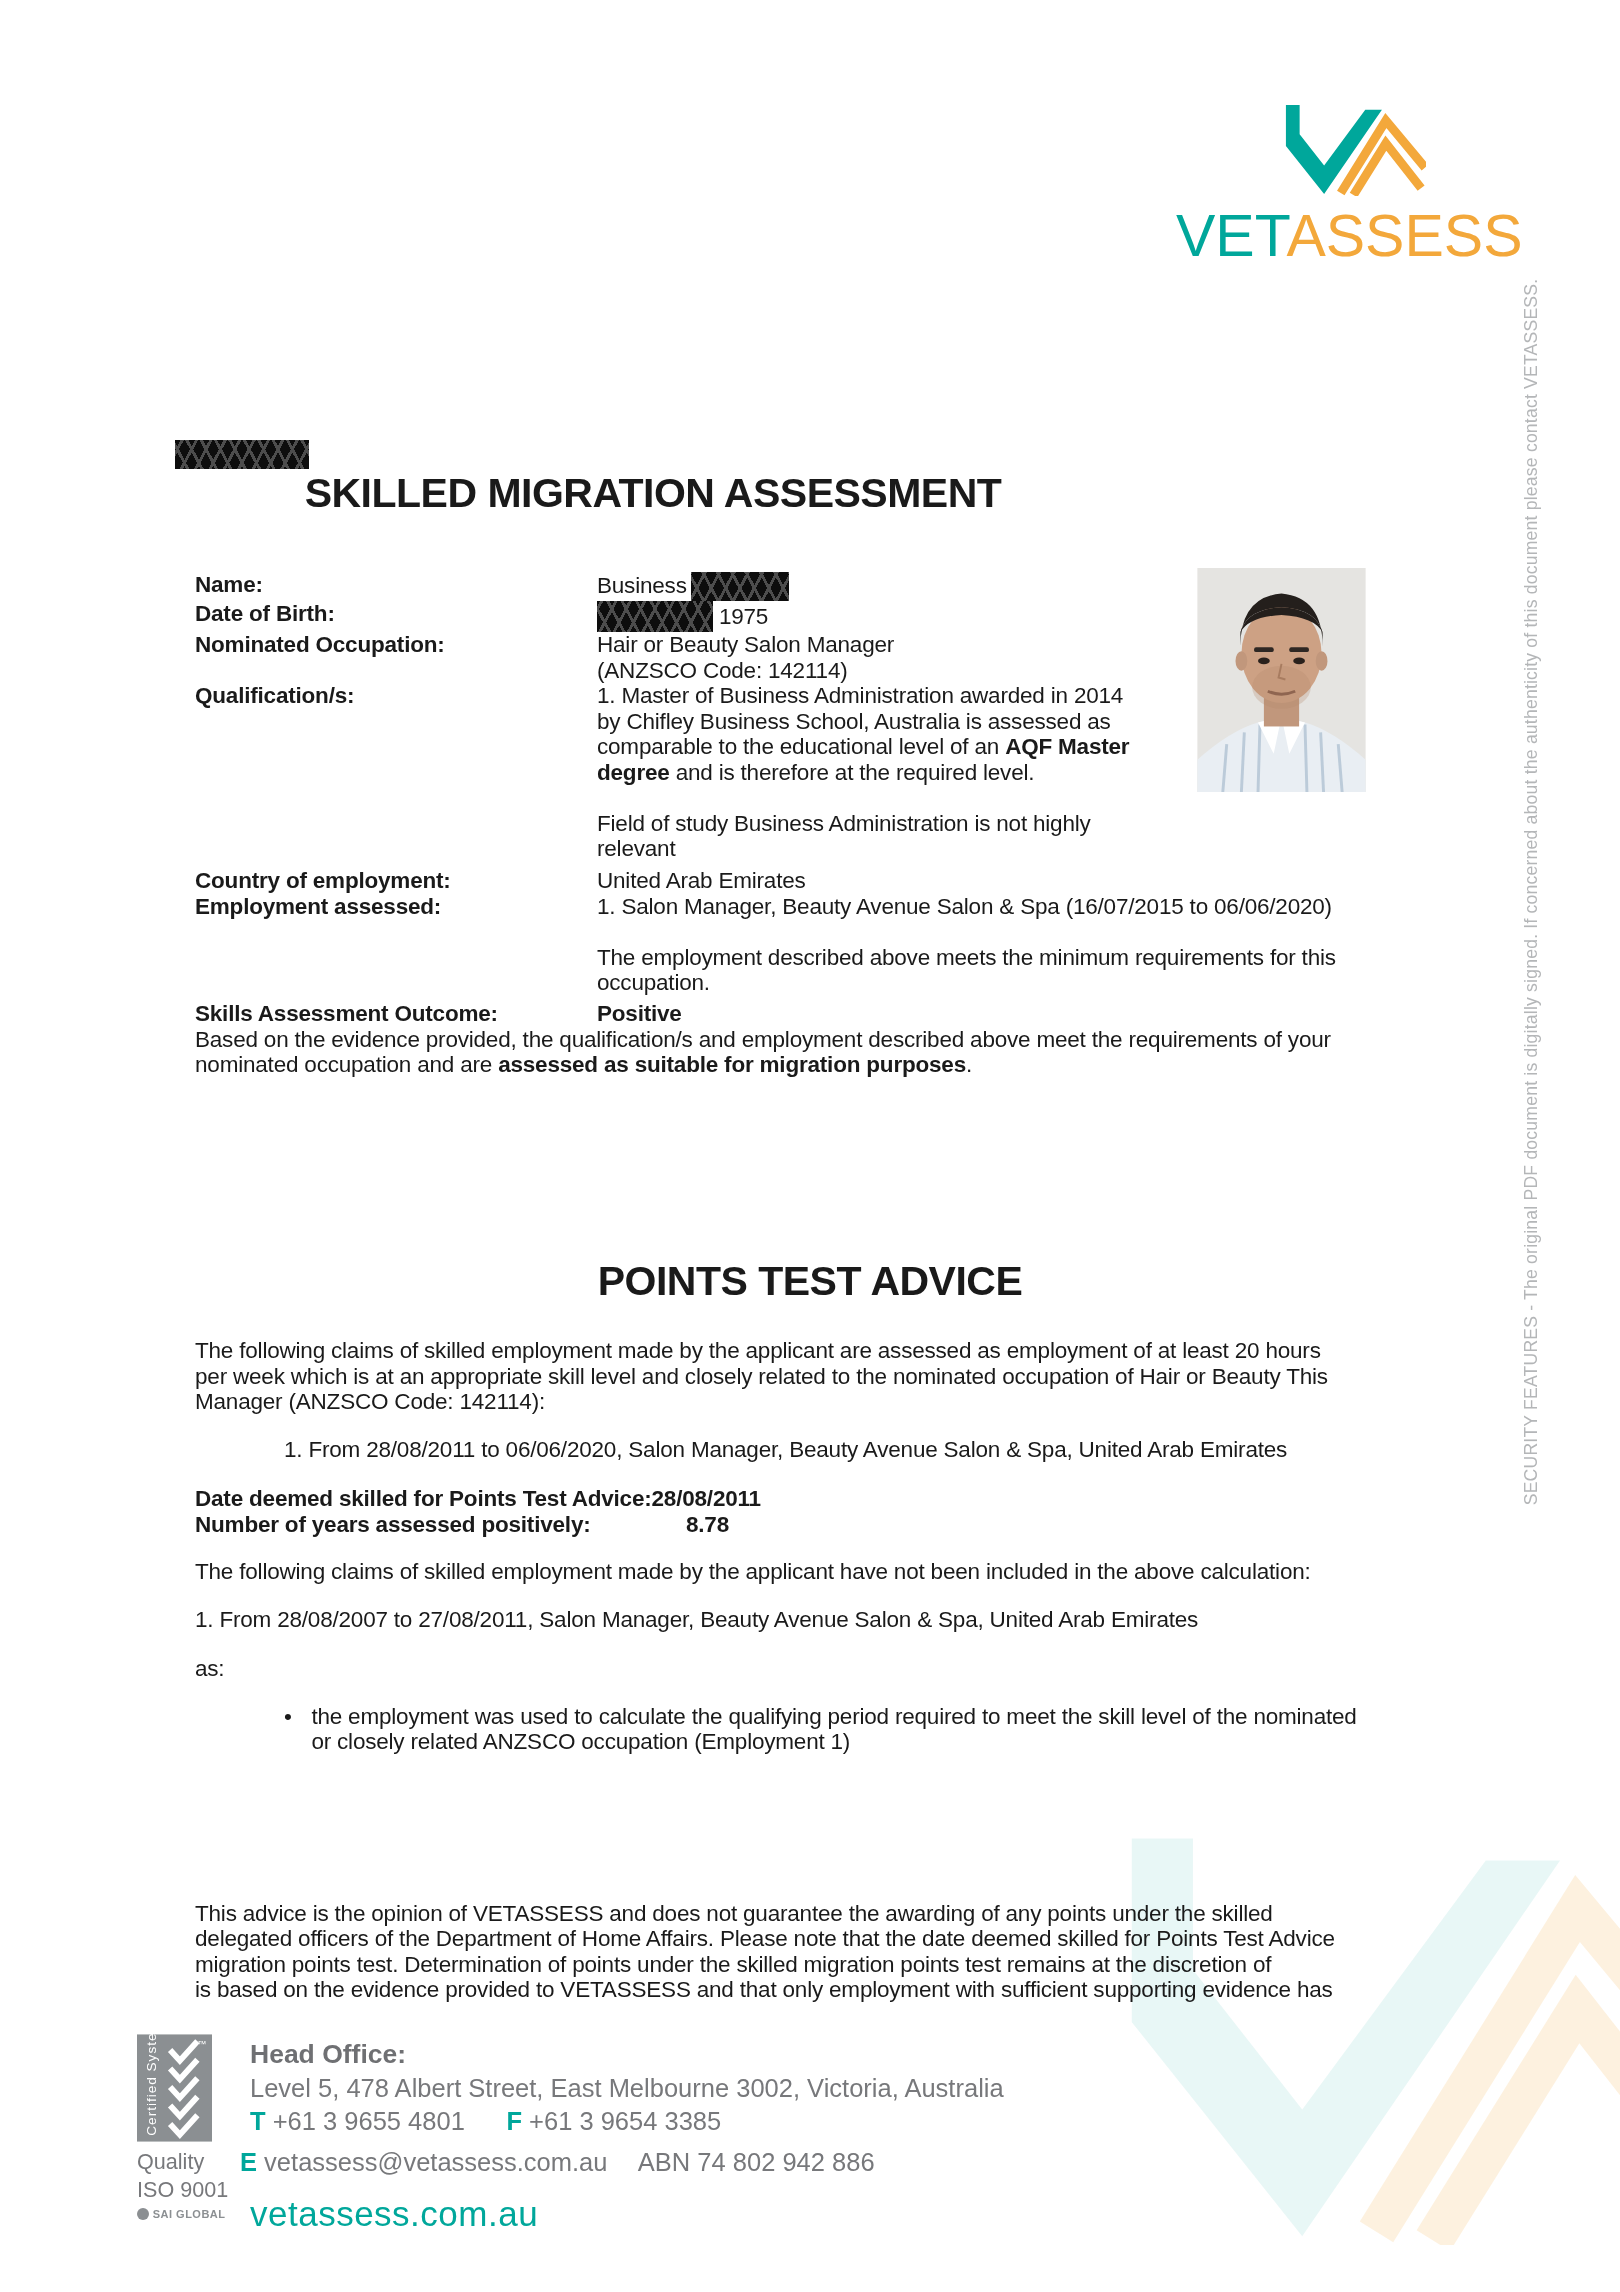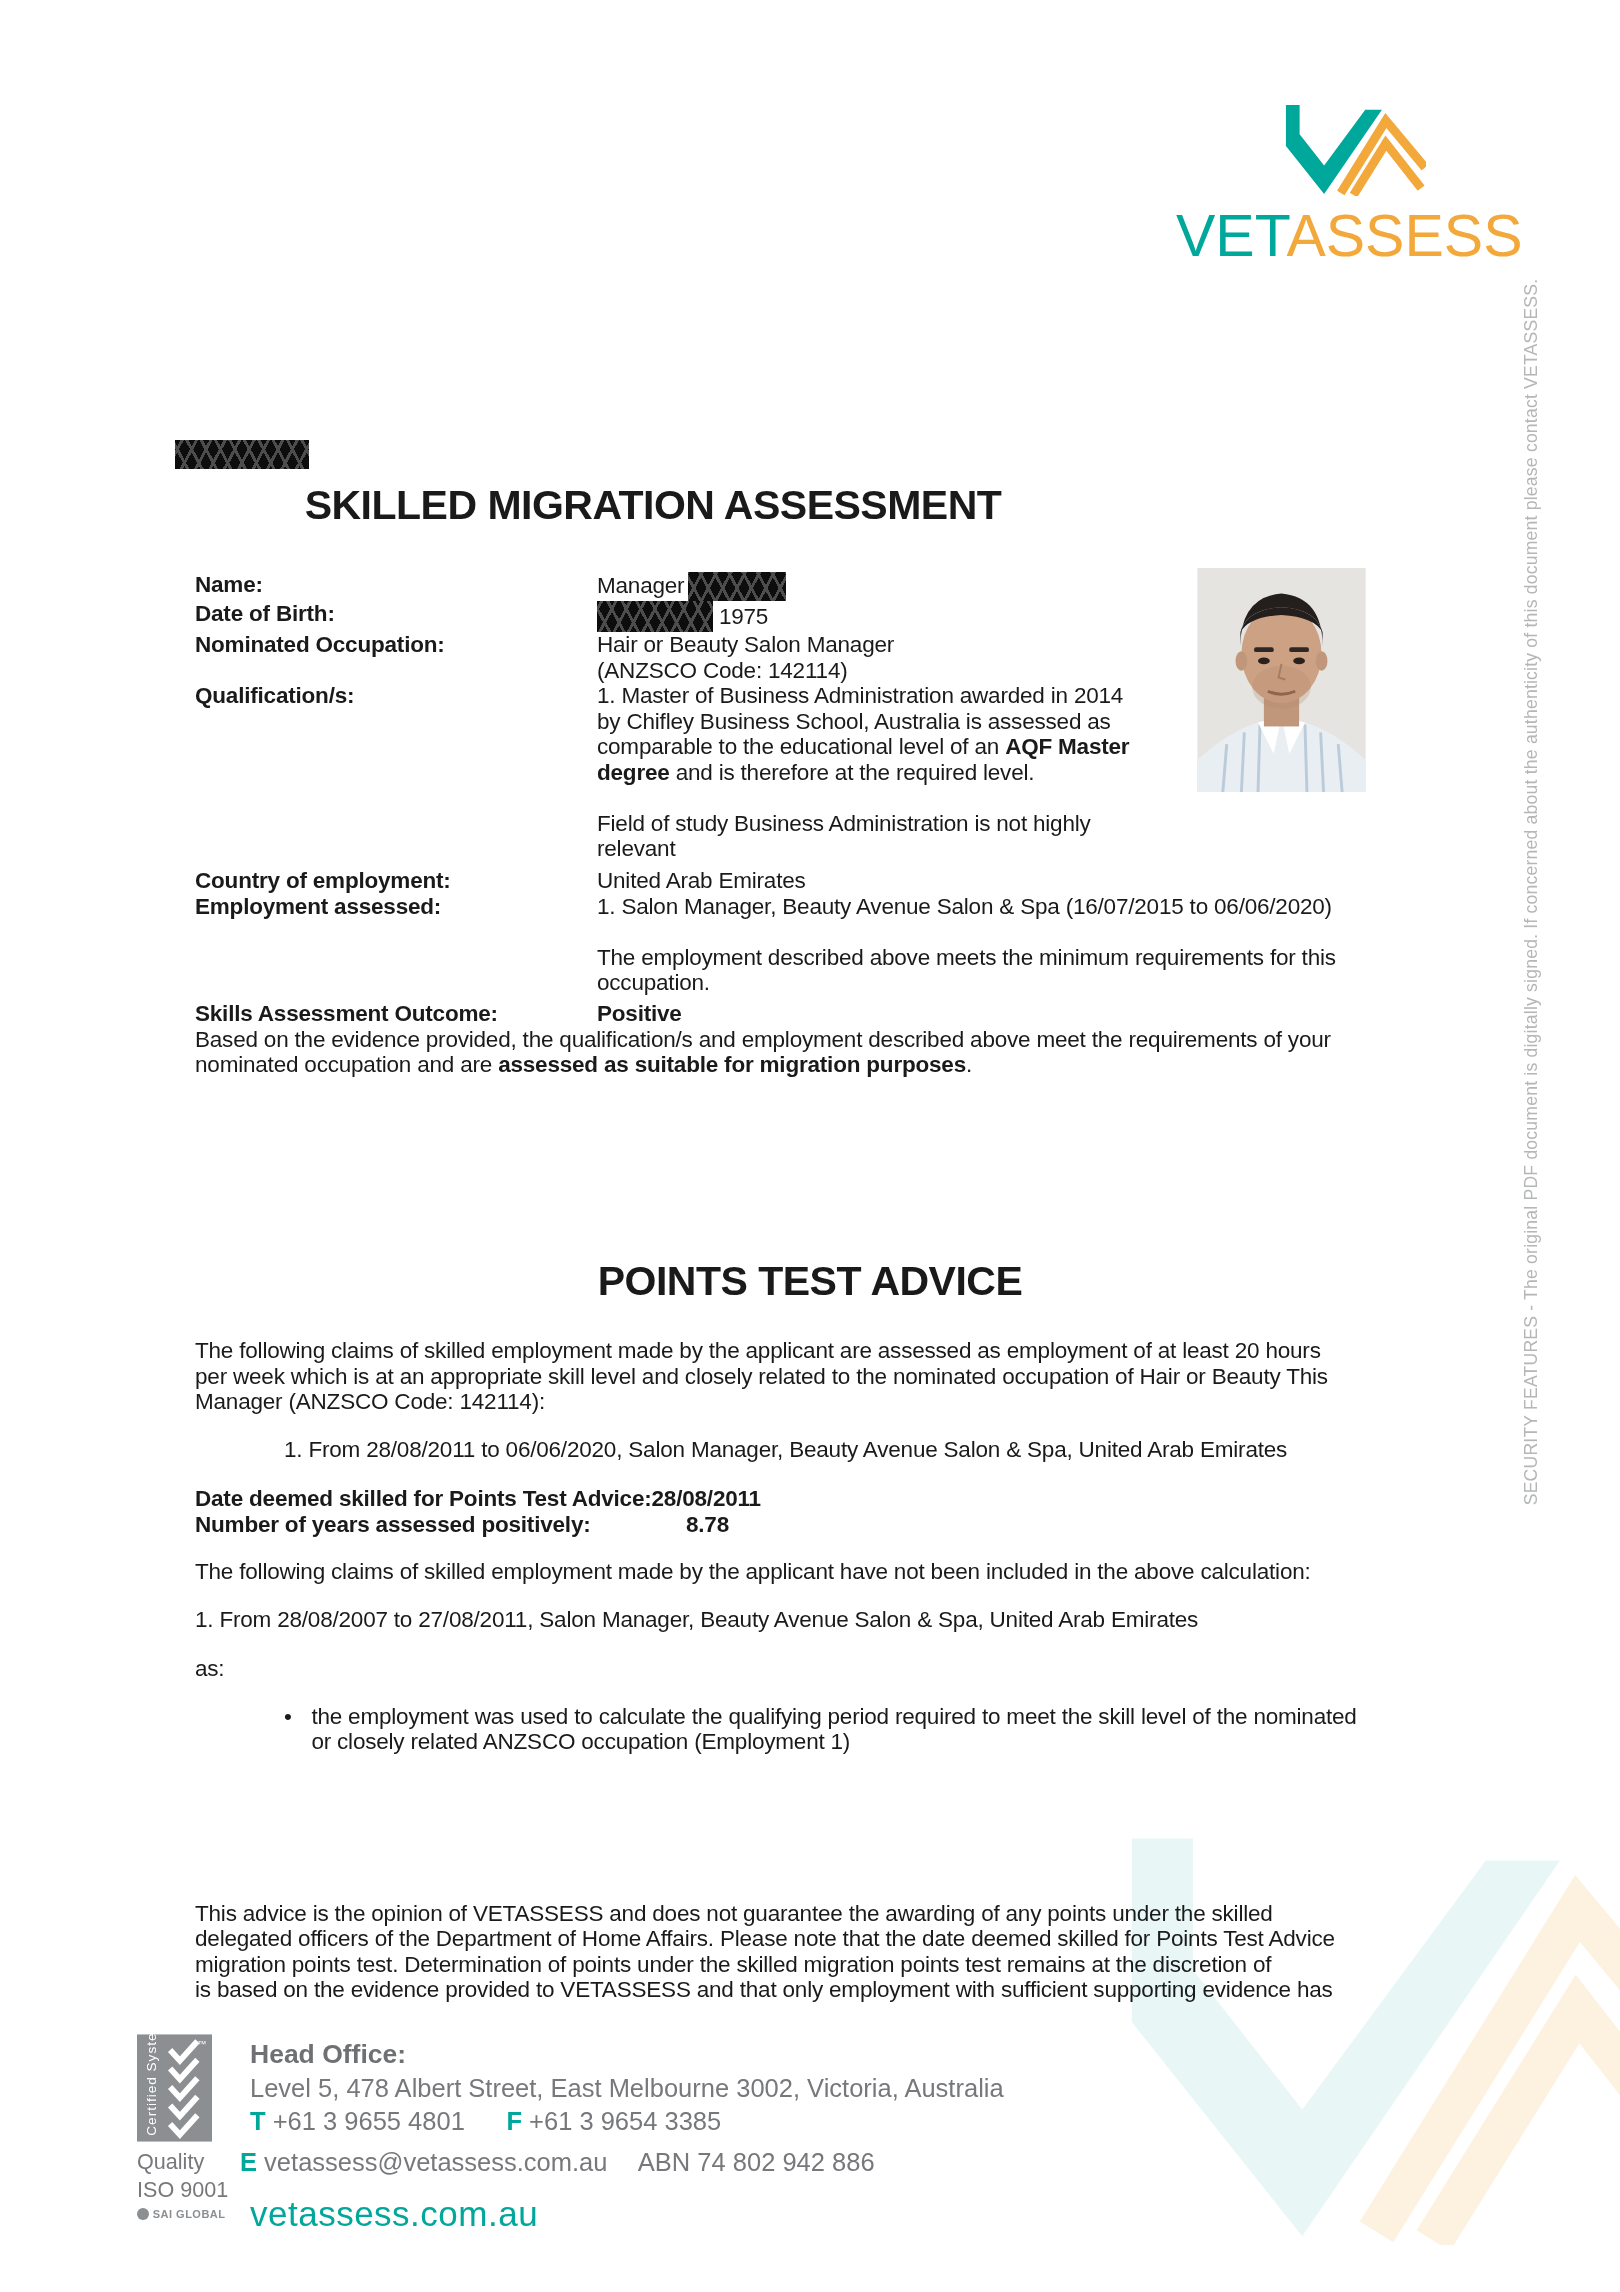--- a/index.html
+++ b/index.html
@@ -22,21 +22,21 @@
   
   .redact{
     background-color:#0d0d0d;
     background-image:
       repeating-linear-gradient(62deg,transparent 0 9.8px,#4d4d4d 9.8px 12.7px),
       repeating-linear-gradient(-62deg,transparent 0 9.8px,#4d4d4d 9.8px 12.7px);
   }
   .redact-top{position:absolute;left:175px;top:440px;width:134px;height:29px;}
   .redact-inline{display:inline-block;vertical-align:-7.8px;}
   
-  .doc-title{position:absolute;left:0;top:482px;width:1306px;text-align:center;
+  .doc-title{position:absolute;left:0;top:470px;width:1306px;text-align:center;
     font-size:41px;font-weight:bold;letter-spacing:-0.5px;}
   .pta-title{position:absolute;left:0;top:1258px;width:1620px;text-align:center;
     font-size:41px;font-weight:bold;letter-spacing:-0.5px;}
   
   .body-txt{font-size:22.5px;line-height:25.5px;letter-spacing:-0.2px;}
   .b{font-weight:bold;}
   .fields{position:absolute;left:195px;top:572px;width:1225px;}
   .frow{display:grid;grid-template-columns:402px 823px;}
   .flabel{font-weight:bold;}
   .spacer26{height:25.5px;}
@@ -117,21 +117,21 @@
     <rect x="94" y="81" width="20" height="5" rx="2" fill="#2e2723"></rect>
     <ellipse cx="68" cy="95" rx="6" ry="3.5" fill="#2a211c"></ellipse>
     <ellipse cx="104" cy="95" rx="6" ry="3.5" fill="#2a211c"></ellipse>
     <path d="M86 98 L83 112 L90 114" fill="none" stroke="#a87c60" stroke-width="2"></path>
     <path d="M72 126 Q86 132 100 126" fill="none" stroke="#8f6550" stroke-width="3"></path>
   </svg>
 
   <div class="fields body-txt">
     <div class="frow">
       <div class="flabel">Name:</div>
-      <div><span>Manager</span><span class="redact redact-inline" style="width:98px;height:29px;margin-left:3.9px;"></span></div>
+      <div><span>Business</span><span class="redact redact-inline" style="width:98px;height:29px;margin-left:3.9px;"></span></div>
     </div>
     <div class="frow">
       <div class="flabel">Date of Birth:</div>
       <div><span class="redact redact-inline" style="width:116px;height:31px;"></span><span style="margin-left:5.9px;">1975</span></div>
     </div>
     <div class="frow">
       <div class="flabel">Nominated Occupation:</div>
       <div>
         <div>Hair or Beauty Salon Manager</div>
         <div>(ANZSCO Code: 142114)</div>

